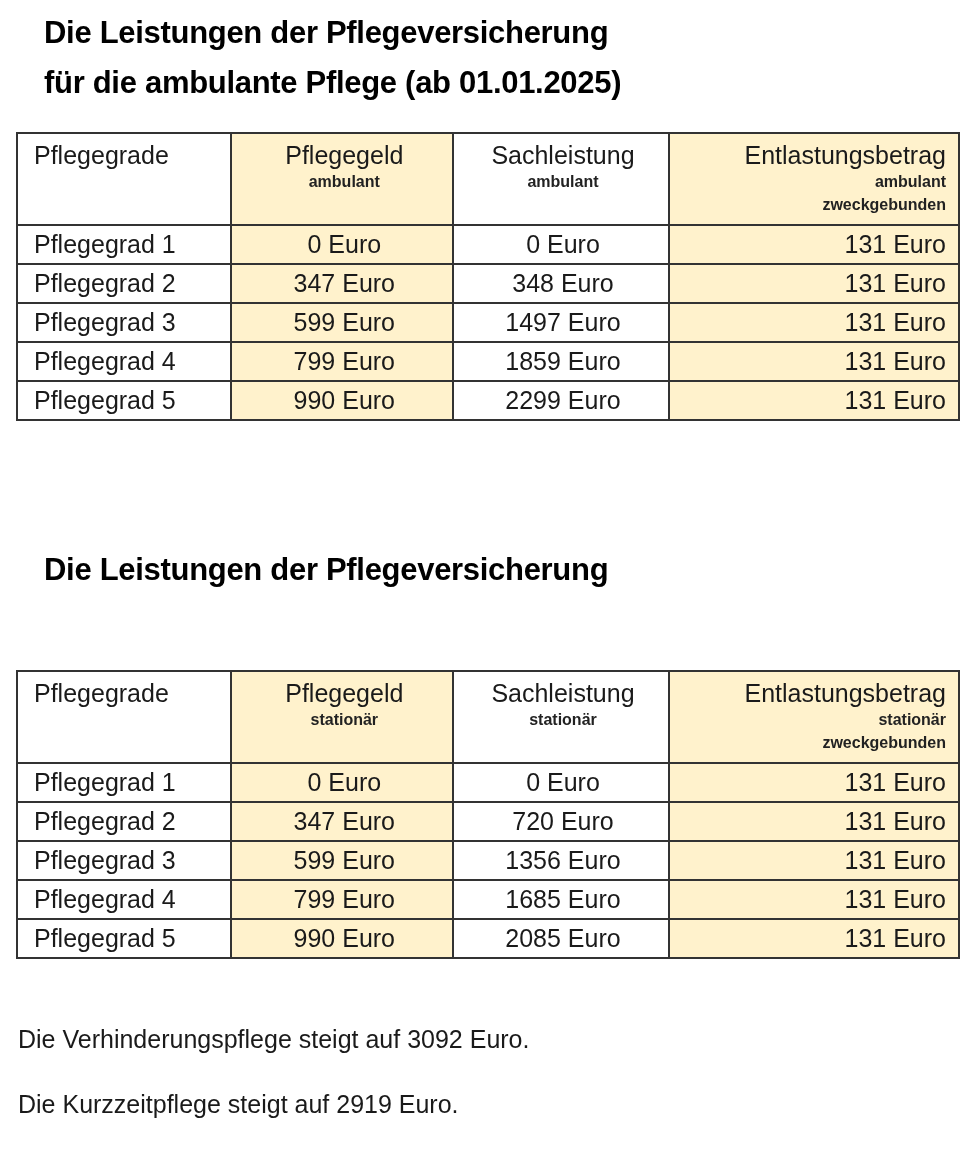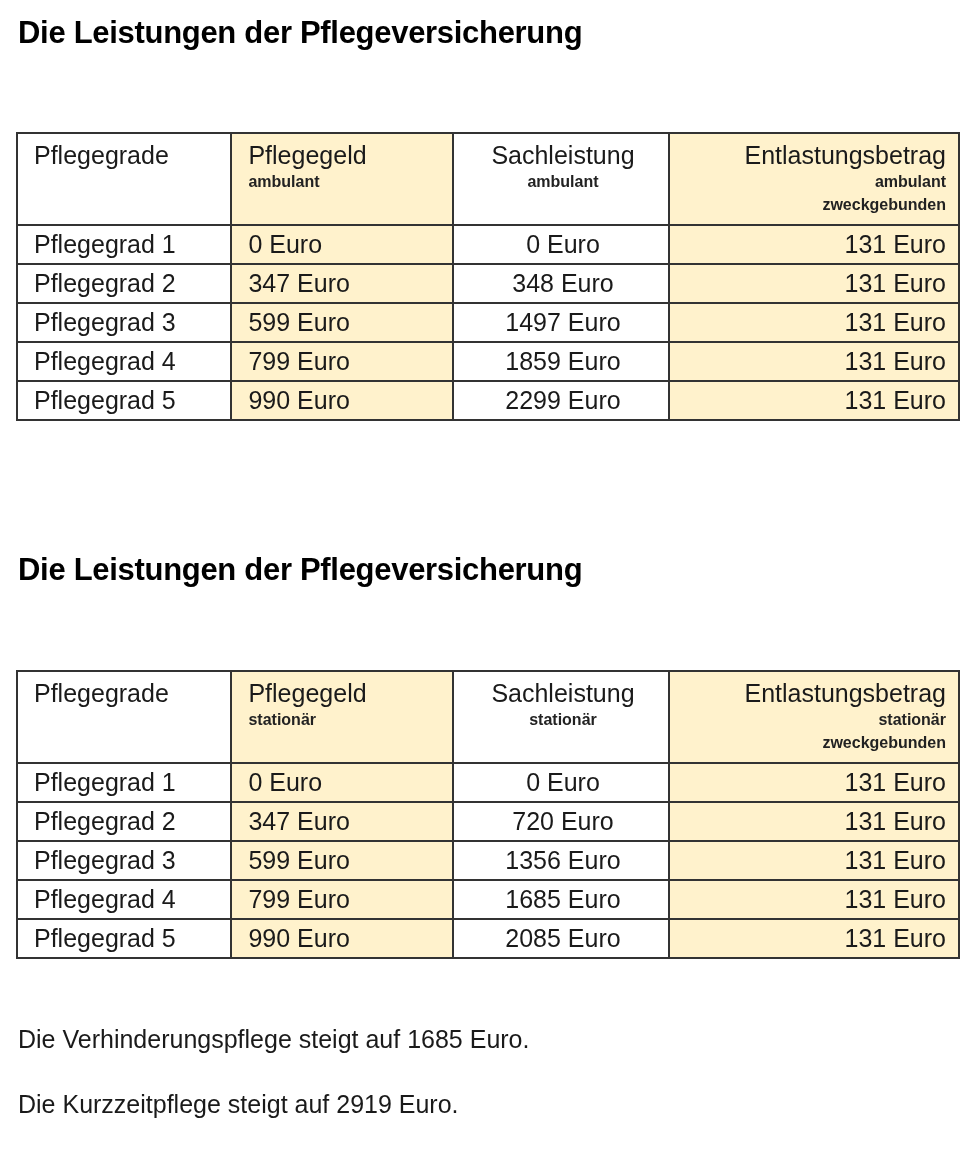--- a/index.html
+++ b/index.html
@@ -6,51 +6,52 @@
     body {
       width: 960px; height: 1165px; position: relative; overflow: hidden;
       font-family: "Liberation Sans", "DejaVu Sans", sans-serif;
       color: #1a1a1a;
     }
     .heading {
       position: absolute; left: 18px;
       font-weight: bold; font-size: 31px; line-height: 50px;
       color: #000; letter-spacing: -0.3px;
     }
-    .heading div { white-space: nowrap; }
+    .heading div { white-space: nowrap; margin-left: 26px; }
     table.benefits {
       position: absolute; left: 16px;
       border-collapse: collapse;
       font-size: 25px;
     }
     table.benefits td, table.benefits th {
       border: 2px solid #333;
       padding: 0 12px 0 16px;
       font-weight: normal;
       vertical-align: top;
       box-sizing: border-box;
     }
     .col-grade { width: 216px; text-align: left; }
-    .col-pg { width: 224px; text-align: left; }
+    .col-pg { width: 224px; text-align: center; }
     .col-sl { width: 217px; text-align: center; }
     .col-el { width: 292px; text-align: right; }
     .fill { background: #fff2cc; }
     tr.head-row th { height: 92px; padding-top: 6px; line-height: 30px; }
     .sub { display: block; font-size: 16px; line-height: 23px; color: #222; font-weight: bold; }
     tr.data-row td { height: 39px; line-height: 37px; }
     .note {
       position: absolute; left: 18px; font-size: 25px; color: #1a1a1a;
       white-space: nowrap;
     }
   </style>
 </head>
 <body>
 
 <div class="heading" style="top:8px;">
   <div>Die Leistungen der Pflegeversicherung</div>
+  <div>für die ambulante Pflege (ab 01.01.2025)</div>
 </div>
 
 <table class="benefits" style="top:132px;">
   <tbody>
       <tr class="head-row">
     <th class="col-grade"><span>Pflegegrade</span></th>
     <th class="col-pg fill">
       <span>Pflegegeld</span>
       <span class="sub">ambulant</span>
     </th>
@@ -145,14 +146,14 @@
   </tr>
   <tr class="data-row">
     <td class="col-grade">Pflegegrad 5</td>
     <td class="col-pg fill">990 Euro</td>
     <td class="col-sl">2085 Euro</td>
     <td class="col-el fill">131 Euro</td>
   </tr>
 </tbody>
   </table>
 
-<div class="note" style="top:1025px;">Die Verhinderungspflege steigt auf 1685 Euro.</div>
+<div class="note" style="top:1025px;">Die Verhinderungspflege steigt auf 3092 Euro.</div>
 <div class="note" style="top:1090px;">Die Kurzzeitpflege steigt auf 2919 Euro.</div>
 
 </body></html>

